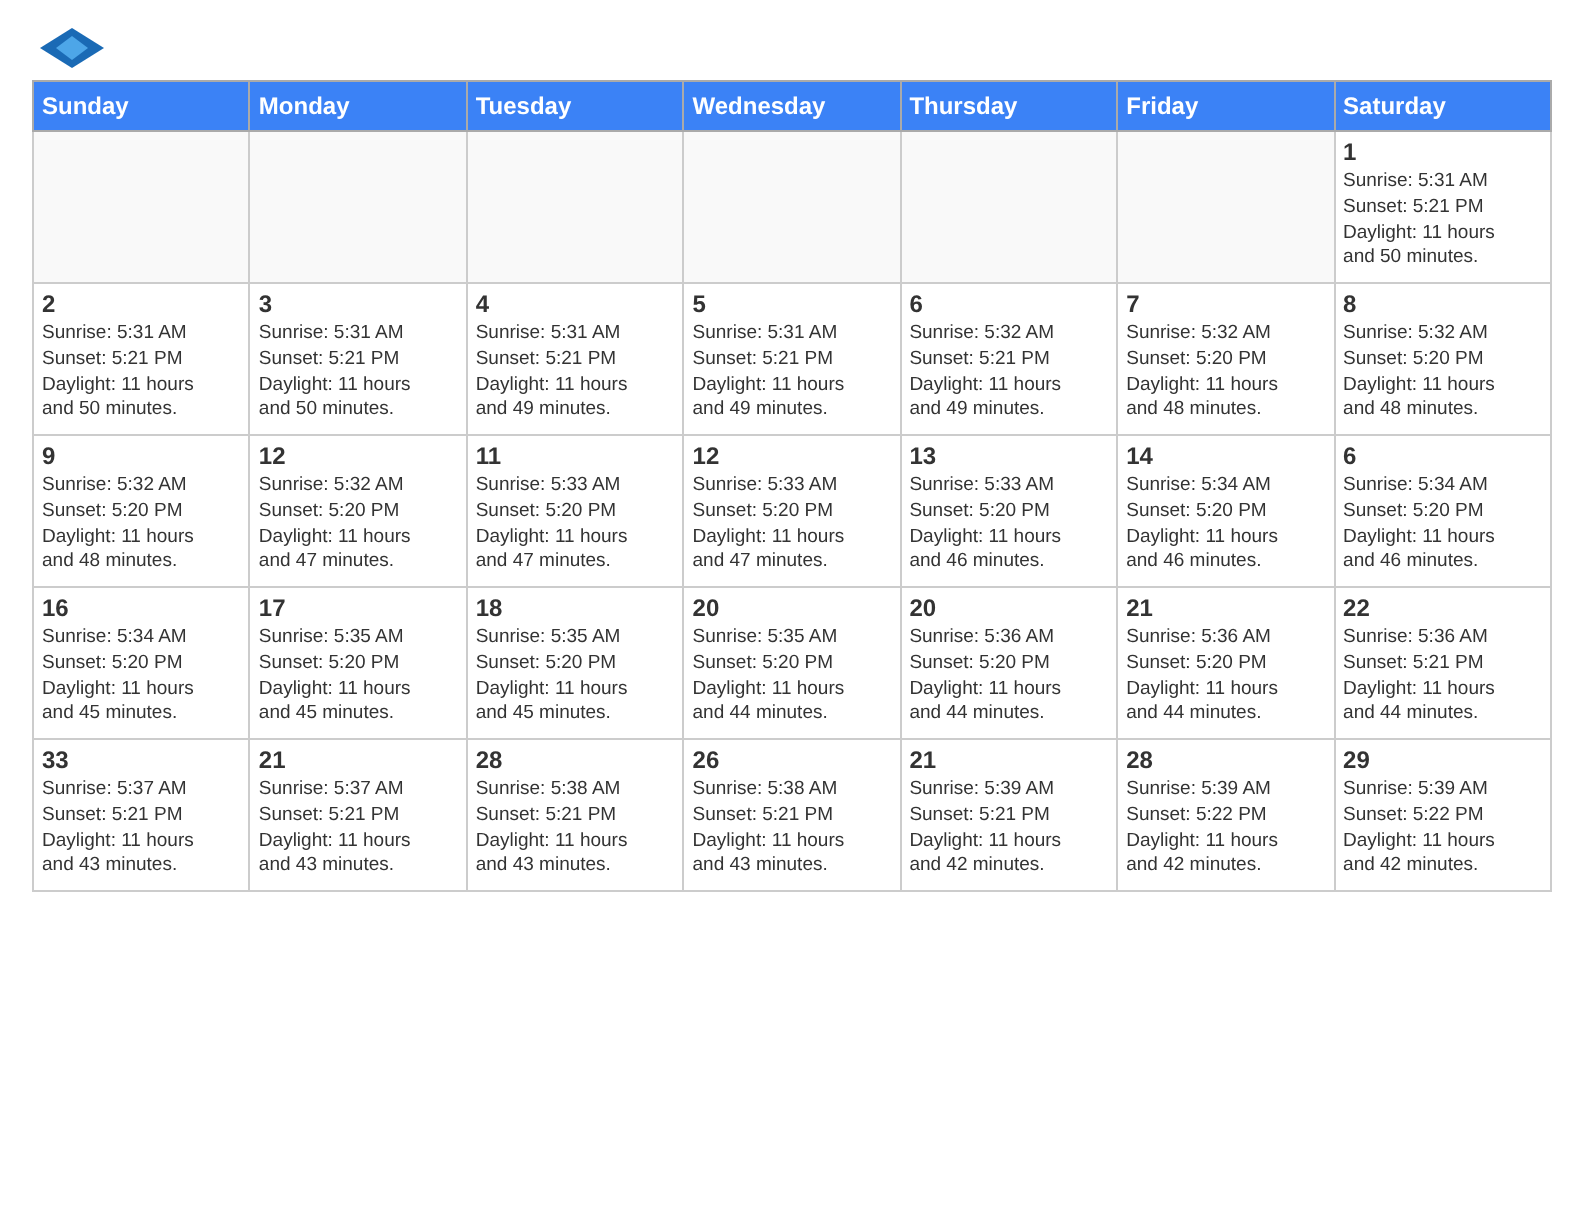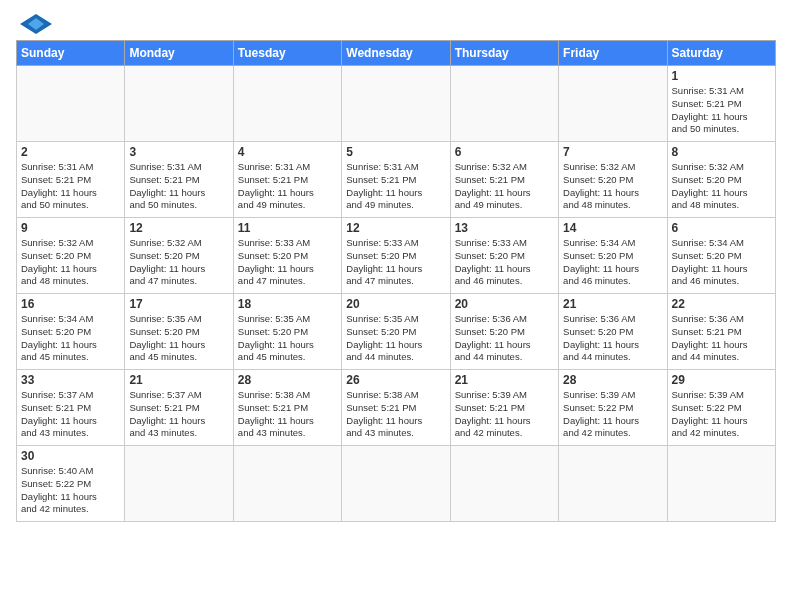--- a/index.html
+++ b/index.html
@@ -329,29 +329,14 @@
 and 42 minutes.</div>
         </td>
         <td>
           <span class="day-number">29</span>
           <div class="cell-info" style="white-space: pre-line;">Sunrise: 5:39 AM
 Sunset: 5:22 PM
 Daylight: 11 hours
 and 42 minutes.</div>
         </td>
       </tr>
-      <tr class="last-row">
-        <td>
-          <span class="day-number">30</span>
-          <div class="cell-info" style="white-space: pre-line;">Sunrise: 5:40 AM
-Sunset: 5:22 PM
-Daylight: 11 hours
-and 42 minutes.</div>
-        </td>
-        <td class="empty-cell"></td>
-        <td class="empty-cell"></td>
-        <td class="empty-cell"></td>
-        <td class="empty-cell"></td>
-        <td class="empty-cell"></td>
-        <td class="empty-cell"></td>
-      </tr>
     </tbody>
 </table>
 
 </body></html>

